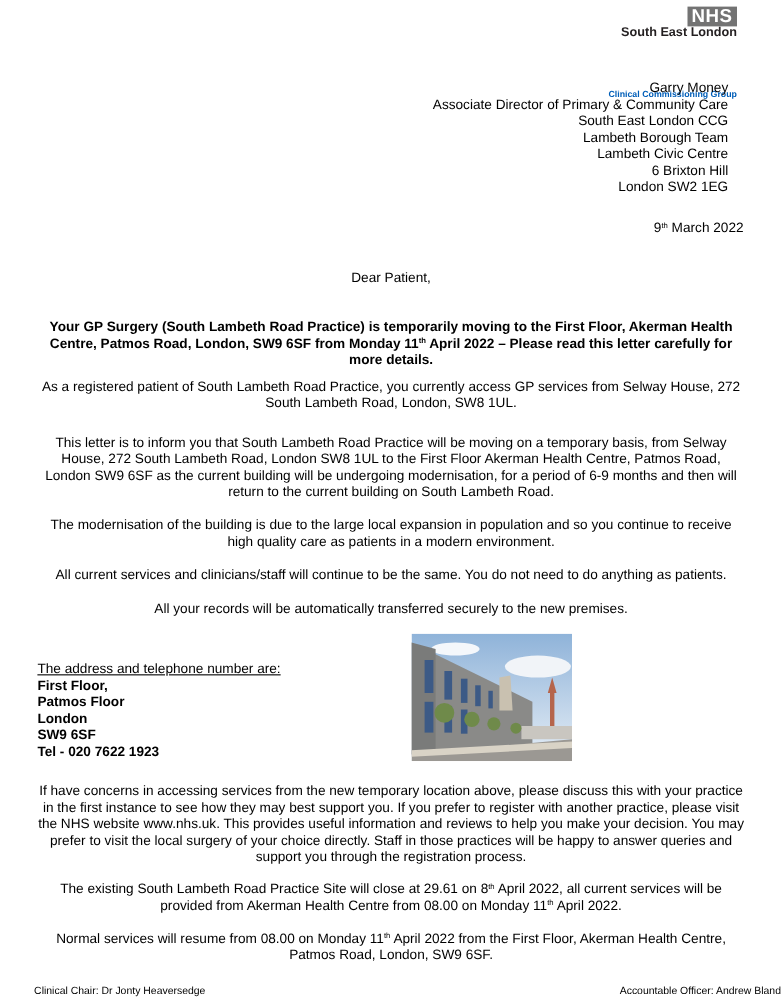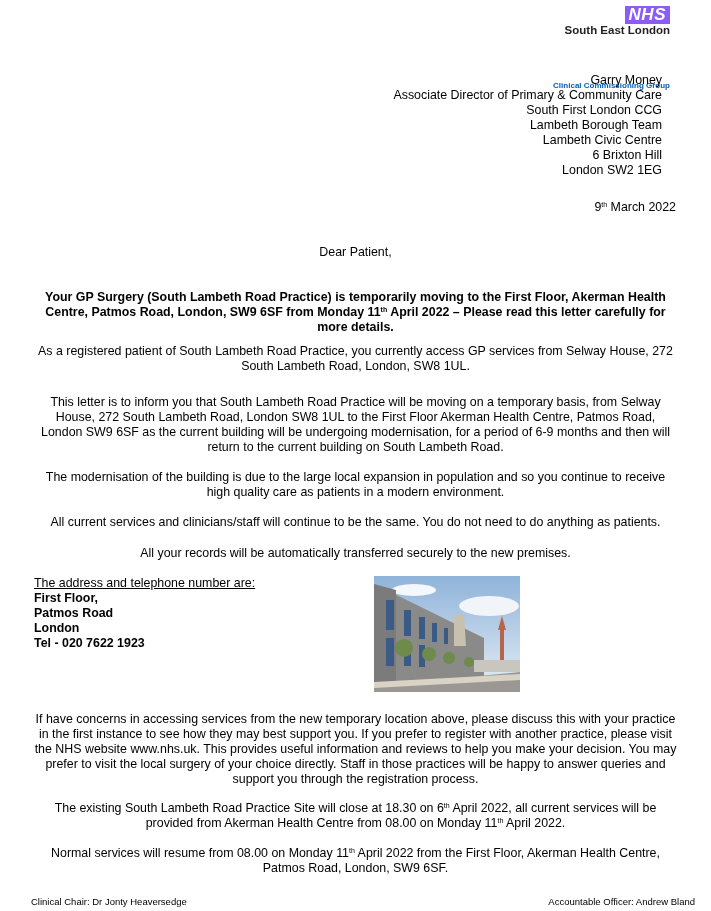--- a/index.html
+++ b/index.html
@@ -1,46 +1,46 @@
 <!DOCTYPE html>
 <html><head>
 <meta charset="utf-8">
 <style>
   html, body { margin:0; padding:0; background:#fff; }
   body { width:711px; height:911px; position:relative; overflow:hidden;
          font-family:"Liberation Sans", sans-serif; color:#000; font-size:12.4px; line-height:15px; }
   .abs { position:absolute; }
   .logo { right:41px; top:6px; text-align:right; }
-  .nhs-box { display:inline-block; background:#8b5cf6; color:#fff; font-weight:bold; font-style:italic;
+  .nhs-box { display:inline-block; background:#737373; color:#fff; font-weight:bold; 
              font-size:17px; line-height:18px; padding:0 4px; letter-spacing:0.5px; }
   .logo-org { font-size:11.5px; font-weight:bold; color:#231f20; line-height:13px; margin-top:0; }
   .logo-sub { font-size:8px; font-weight:bold; color:#005EB8; line-height:10px;margin-top:44px; }
   .sender { right:49px; top:73px; text-align:right; line-height:15px; font-size:12.4px; }
   .date { right:35px; top:200px; font-size:12.4px; }
   sup { font-size:7px; line-height:0; vertical-align:4px; }
   .p { left:34px; width:643px; text-align:center; }
   .bold { font-weight:bold; }
-  .u { text-decoration:underline; }
+  .u { text-decoration:underline;margin-top:25px; }
   .addr { left:34px; top:576px; line-height:15px; }
   .photo { left:374px; top:576px; width:146px; height:116px; overflow:hidden; }
   .foot { font-size:9.5px; top:894px; }
 </style>
 </head>
 <body>
 
 <div class="abs logo">
   <div><span class="nhs-box">NHS</span></div>
   <div class="logo-org">South East London</div>
   <div class="logo-sub">Clinical Commissioning Group</div>
 </div>
 
 <div class="abs sender">
   <div>Garry Money</div>
   <div>Associate Director of Primary &amp; Community Care</div>
-  <div>South First London CCG</div>
+  <div>South East London CCG</div>
   <div>Lambeth Borough Team</div>
   <div>Lambeth Civic Centre</div>
   <div>6 Brixton Hill</div>
   <div>London SW2 1EG</div>
 </div>
 
 <div class="abs date"><span>9</span><sup>th</sup><span> March 2022</span></div>
 
 <div class="abs p" style="top:245px;">Dear Patient,</div>
 
@@ -48,22 +48,23 @@
 
 <div class="abs p" style="top:344px;">As a registered patient of South Lambeth Road Practice, you currently access GP services from Selway House, 272 South Lambeth Road, London, SW8 1UL.</div>
 <div class="abs p" style="top:395px;">This letter is to inform you that South Lambeth Road Practice will be moving on a temporary basis, from Selway House, 272 South Lambeth Road, London SW8 1UL to the First Floor Akerman Health Centre, Patmos Road, London SW9 6SF as the current building will be undergoing modernisation, for a period of 6-9 months and then will return to the current building on South Lambeth Road.</div>
 <div class="abs p" style="top:470px;">The modernisation of the building is due to the large local expansion in population and so you continue to receive high quality care as patients in a modern environment.</div>
 <div class="abs p" style="top:515px;">All current services and clinicians/staff will continue to be the same. You do not need to do anything as patients.</div>
 <div class="abs p" style="top:546px;">All your records will be automatically transferred securely to the new premises.</div>
 
 <div class="abs addr">
   <div class="u">The address and telephone number are:</div>
   <div class="bold">First Floor,</div>
-  <div class="bold">Patmos Road</div>
+  <div class="bold">Patmos Floor</div>
   <div class="bold">London</div>
+  <div class="bold">SW9 6SF</div>
   <div class="bold">Tel - 020 7622 1923</div>
 </div>
 
 <div class="abs photo">
   <svg width="146" height="116" viewBox="0 0 146 116">
     <defs>
       <linearGradient id="sky" x1="0" y1="0" x2="0" y2="1">
         <stop offset="0" stop-color="#8fb3d9"></stop>
           <stop offset="1" stop-color="#e6eef6"></stop>
       </linearGradient>
@@ -89,18 +90,18 @@
     <circle cx="55" cy="78" r="7" fill="#6f8a4a"></circle>
     <circle cx="75" cy="82" r="6" fill="#6f8a4a"></circle>
     <circle cx="95" cy="86" r="5" fill="#6f8a4a"></circle>
     <polygon points="0,110 146,96 146,116 0,116" fill="#9b9893"></polygon>
     <polygon points="0,106 110,100 146,98 146,104 0,112" fill="#d9d3c6"></polygon>
   </svg>
 </div>
 
 <div class="abs p" style="top:712px;">If have concerns in accessing services from the new temporary location above, please discuss this with your practice in the first instance to see how they may best support you. If you prefer to register with another practice, please visit the NHS website www.nhs.uk. This provides useful information and reviews to help you make your decision. You may prefer to visit the local surgery of your choice directly. Staff in those practices will be happy to answer queries and support you through the registration process.</div>
 
-<div class="abs p" style="top:801px;"><span>The existing South Lambeth Road Practice Site will close at 18.30 on 6</span><sup>th</sup><span> April 2022, all current services will be provided from Akerman Health Centre from 08.00 on Monday 11</span><sup>th</sup><span> April 2022.</span></div>
+<div class="abs p" style="top:801px;"><span>The existing South Lambeth Road Practice Site will close at 29.61 on 8</span><sup>th</sup><span> April 2022, all current services will be provided from Akerman Health Centre from 08.00 on Monday 11</span><sup>th</sup><span> April 2022.</span></div>
 
 <div class="abs p" style="top:846px;"><span>Normal services will resume from 08.00 on Monday 11</span><sup>th</sup><span> April 2022 from the First Floor, Akerman Health Centre, Patmos Road, London, SW9 6SF.</span></div>
 
 <div class="abs foot" style="left:31px;">Clinical Chair: Dr Jonty Heaversedge</div>
-<div class="abs foot" style="right:16px;">Accountable Officer: Andrew Bland</div>
+<div class="abs foot" style="right:1px;">Accountable Officer: Andrew Bland</div>
 
 </body></html>

